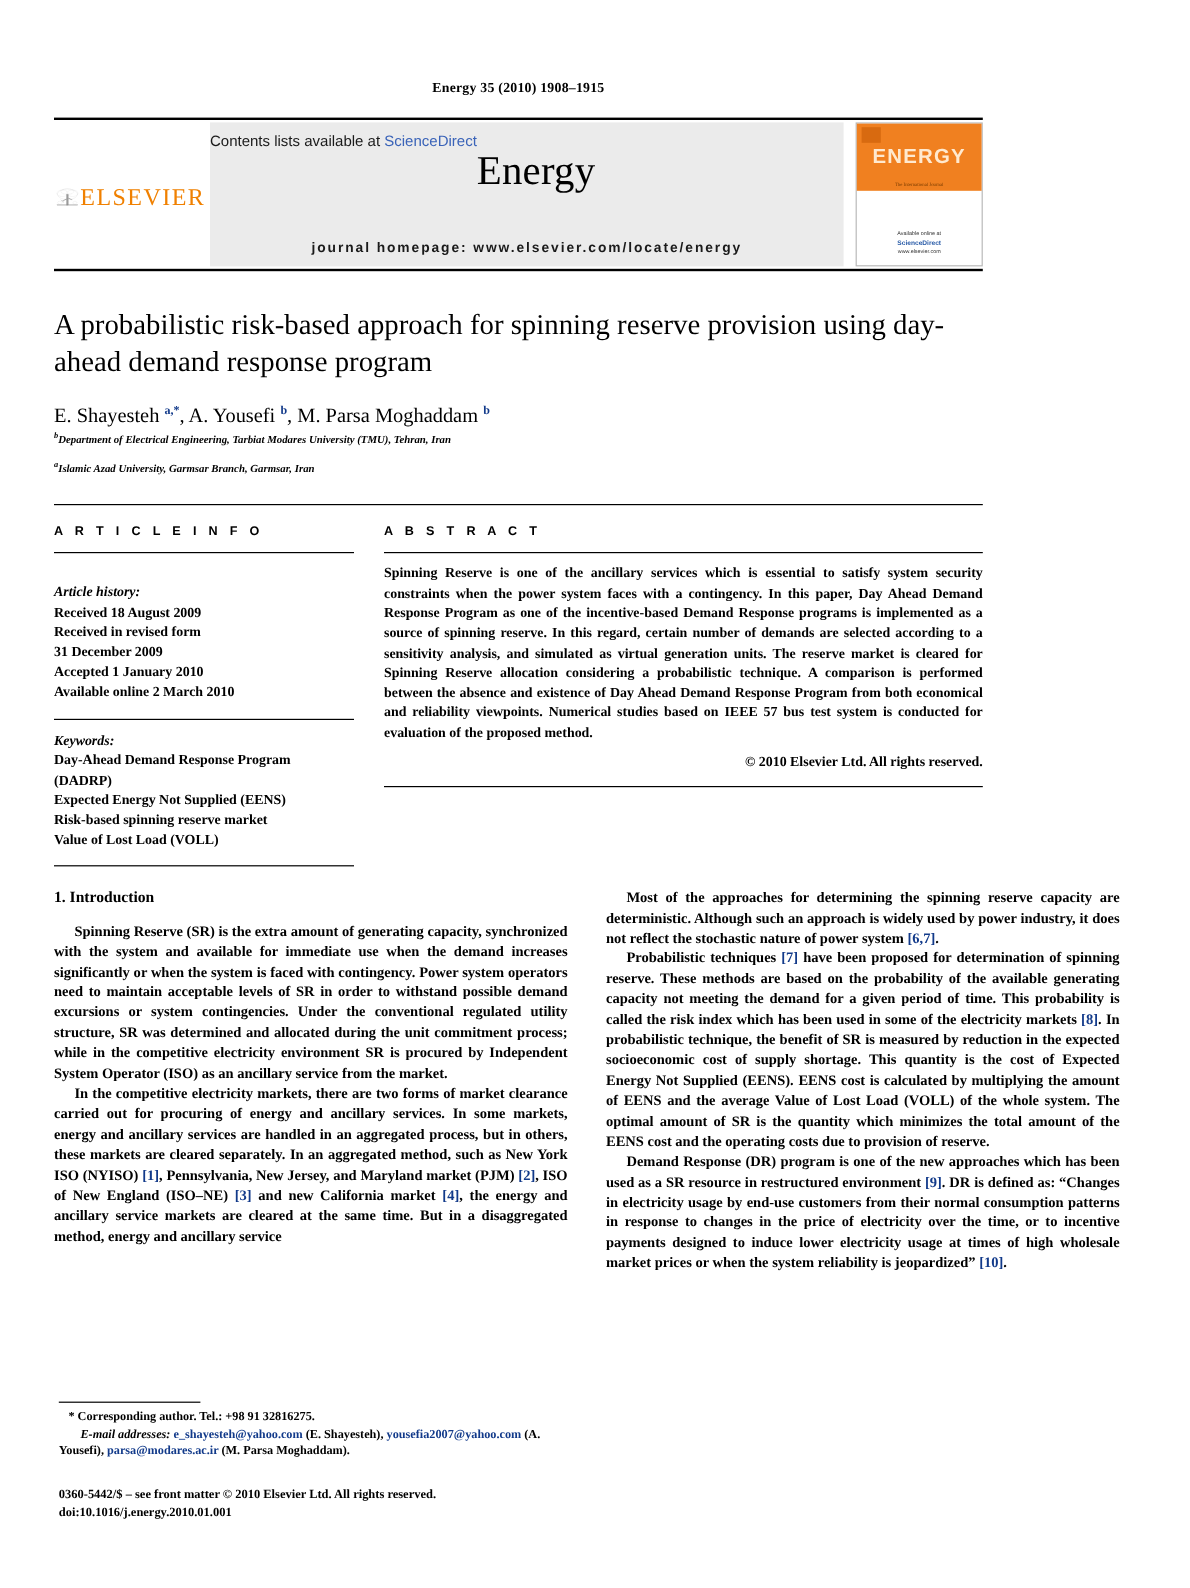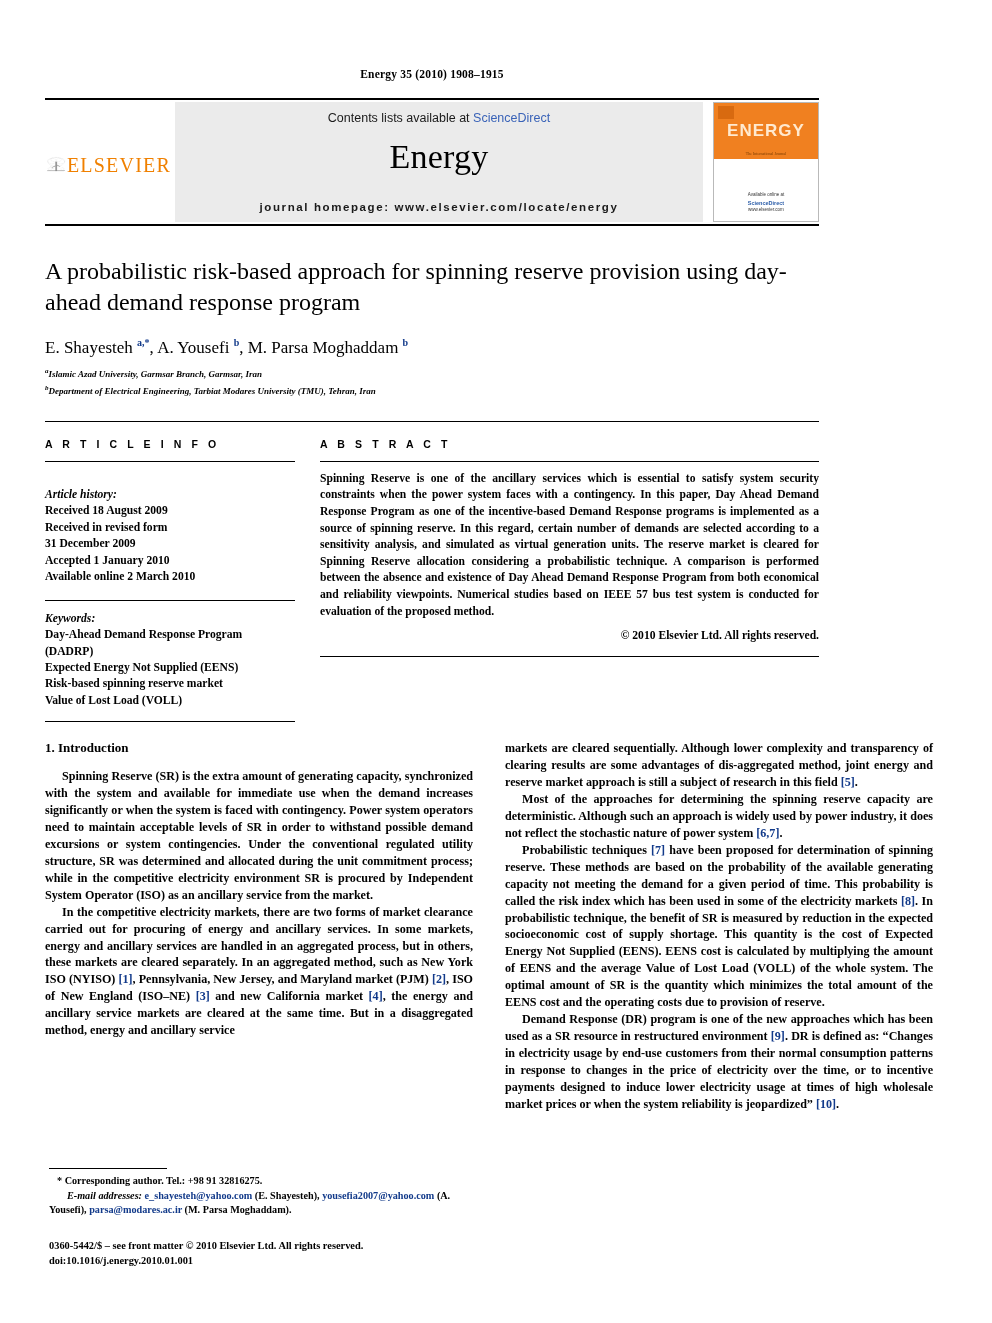--- a/index.html
+++ b/index.html
@@ -58,22 +58,22 @@
     letter-spacing: 1.2px;
     color: #F08000;
     margin-top: 1px;
   }
   .center-band {
     flex: 1 1 auto;
     background: #ebebeb;
     margin: 2px 4px 2px 4px;
     position: relative;
     display: flex;
-    flex-direction: column;
-    align-items: center;
+    flex-direction: row;
+    align-items: flex-start;
     justify-content: flex-start;
     padding-top: 9px;
     box-sizing: border-box;
   }
   .contents-line {
     font-family: "Liberation Sans", sans-serif;
     font-size: 12.5px;
     color: #1a1a1a;
   }
   .contents-line .sd {
@@ -345,25 +345,25 @@
           <div>www.elsevier.com</div>
         </div>
       </div>
     </div>
   </div>
   <div class="masthead-bottom-rule"></div>
 
   <div class="title-block">
     <h1 class="paper-title">A probabilistic risk-based approach for spinning reserve provision using day-ahead demand response program</h1>
     <div class="authors">E. Shayesteh <sup>a,*</sup>, A. Yousefi <sup>b</sup>, M. Parsa Moghaddam <sup>b</sup></div>
+    <div class="affil" style="margin-top:1px">
+      <sup>b</sup><span>Department of Electrical Engineering, Tarbiat Modares University (TMU), Tehran, Iran</span>
+    </div>
     <div class="affil">
       <sup>a</sup><span>Islamic Azad University, Garmsar Branch, Garmsar, Iran</span>
-    </div>
-    <div class="affil" style="margin-top:1px">
-      <sup>b</sup><span>Department of Electrical Engineering, Tarbiat Modares University (TMU), Tehran, Iran</span>
     </div>
   </div>
 
   <div class="info-abstract">
 
     <div class="col-info">
       <div class="sec-head">A R T I C L E   I N F O</div>
       <div class="hr-thin"></div>
       <div class="info-body">
         <div class="lbl">Article history:</div>
@@ -396,21 +396,20 @@
 
   <div class="body-cols">
 
     <div class="bcol">
       <div class="sec-title">1. Introduction</div>
       <p class="para">Spinning Reserve (SR) is the extra amount of generating capacity, synchronized with the system and available for immediate use when the demand increases significantly or when the system is faced with contingency. Power system operators need to maintain acceptable levels of SR in order to withstand possible demand excursions or system contingencies. Under the conventional regulated utility structure, SR was determined and allocated during the unit commitment process; while in the competitive electricity environment SR is procured by Independent System Operator (ISO) as an ancillary service from the market.</p>
       <p class="para">In the competitive electricity markets, there are two forms of market clearance carried out for procuring of energy and ancillary services. In some markets, energy and ancillary services are handled in an aggregated process, but in others, these markets are cleared separately. In an aggregated method, such as New York ISO (NYISO) <span class="ref">[1]</span>, Pennsylvania, New Jersey, and Maryland market (PJM) <span class="ref">[2]</span>, ISO of New England (ISO–NE) <span class="ref">[3]</span> and new California market <span class="ref">[4]</span>, the energy and ancillary service markets are cleared at the same time. But in a disaggregated method, energy and ancillary service</p>
     </div>
 
     <div class="bcol">
-      <p class="para" style="text-indent:0">markets are cleared sequentially. Although lower complexity and transparency of clearing results are some advantages of dis-aggregated method, joint energy and reserve market approach is still a subject of research in this field <span class="ref">[5]</span>.</p>
       <p class="para">Most of the approaches for determining the spinning reserve capacity are deterministic. Although such an approach is widely used by power industry, it does not reflect the stochastic nature of power system <span class="ref">[6,7]</span>.</p>
       <p class="para">Probabilistic techniques <span class="ref">[7]</span> have been proposed for determination of spinning reserve. These methods are based on the probability of the available generating capacity not meeting the demand for a given period of time. This probability is called the risk index which has been used in some of the electricity markets <span class="ref">[8]</span>. In probabilistic technique, the benefit of SR is measured by reduction in the expected socioeconomic cost of supply shortage. This quantity is the cost of Expected Energy Not Supplied (EENS). EENS cost is calculated by multiplying the amount of EENS and the average Value of Lost Load (VOLL) of the whole system. The optimal amount of SR is the quantity which minimizes the total amount of the EENS cost and the operating costs due to provision of reserve.</p>
       <p class="para">Demand Response (DR) program is one of the new approaches which has been used as a SR resource in restructured environment <span class="ref">[9]</span>. DR is defined as: “Changes in electricity usage by end-use customers from their normal consumption patterns in response to changes in the price of electricity over the time, or to incentive payments designed to induce lower electricity usage at times of high wholesale market prices or when the system reliability is jeopardized” <span class="ref">[10]</span>.</p>
     </div>
   </div>
 
   <div class="footnote-wrap">
     <div class="fn-rule"></div>
     <p class="fn" style="text-indent:8px">* Corresponding author. Tel.: +98 91 32816275.</p>
     <p class="fn" style="text-indent:18px"><span class="lbl-i">E-mail addresses:</span> <span class="mail">e_shayesteh@yahoo.com</span> (E. Shayesteh), <span class="mail">yousefia2007@yahoo.com</span> (A. Yousefi), <span class="mail">parsa@modares.ac.ir</span> (M. Parsa Moghaddam).</p>

